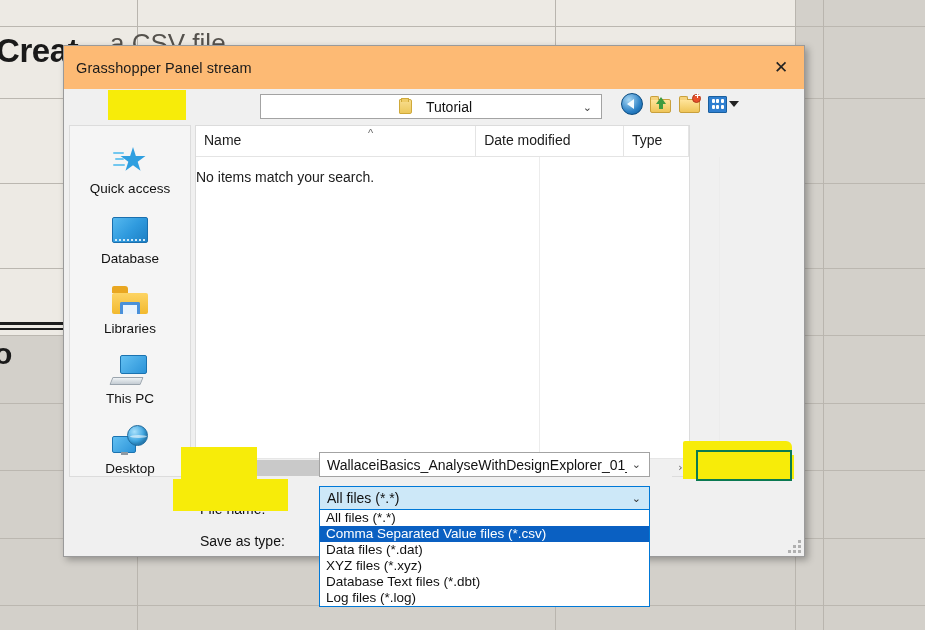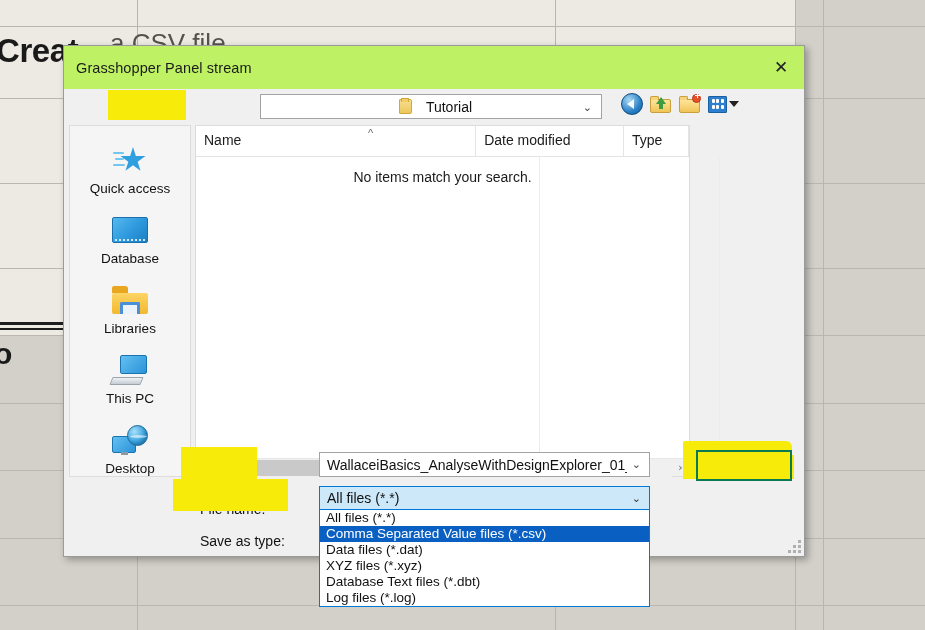--- a/index.html
+++ b/index.html
@@ -37,21 +37,21 @@
   
   #dialog {
     position: absolute; left: 63px; top: 45px;
     width: 742px; height: 512px;
     background: #f0f0f0;
     border: 1px solid #9a9a9a;
     box-shadow: 3px 3px 7px rgba(0,0,0,0.30);
     z-index: 10;
   }
   #titlebar {
-    height: 43px; background: #bef264;
+    height: 43px; background: #fdba74;
     display: flex; align-items: center;
     position: relative;
   }
   #title-text {
     margin-left: 12px; font-size: 14.5px; color: #1b1b1b;
     letter-spacing: .1px;
   }
   #close-btn {
     position: absolute; right: 0; top: 0;
     width: 46px; height: 43px;
@@ -239,21 +239,21 @@
   #sort-chevron {
     position: absolute; left: 172px; top: 1px;
     font-size: 11px; color: #666;
   }
   #list-header:after{
     content:""; position:absolute; left:0; right:0; bottom:0; height:1px; background:#e4e4e4;
   }
   #list-body { flex: 1; position: relative; display:flex; }
   #list-empty {
     position: absolute; left: 0; right: 0; top: 12px;
-    text-align: center; font-size: 14px; color: #1b1b1b;
+    text-align: left; font-size: 14px; color: #1b1b1b;
   }
   .colline { position:absolute; top:0; bottom:0; width:1px; background:#ececec; }
 
   #hscroll {
     height: 18px; background: #f0f0f0; display: flex; align-items: center;
     border-top: 1px solid #e6e6e6; position: relative;
   }
   .hs-arrow {
     width: 17px; text-align: center; font-size: 11px; color: #5a5a5a; cursor: pointer;
     font-family: "DejaVu Sans", sans-serif;

